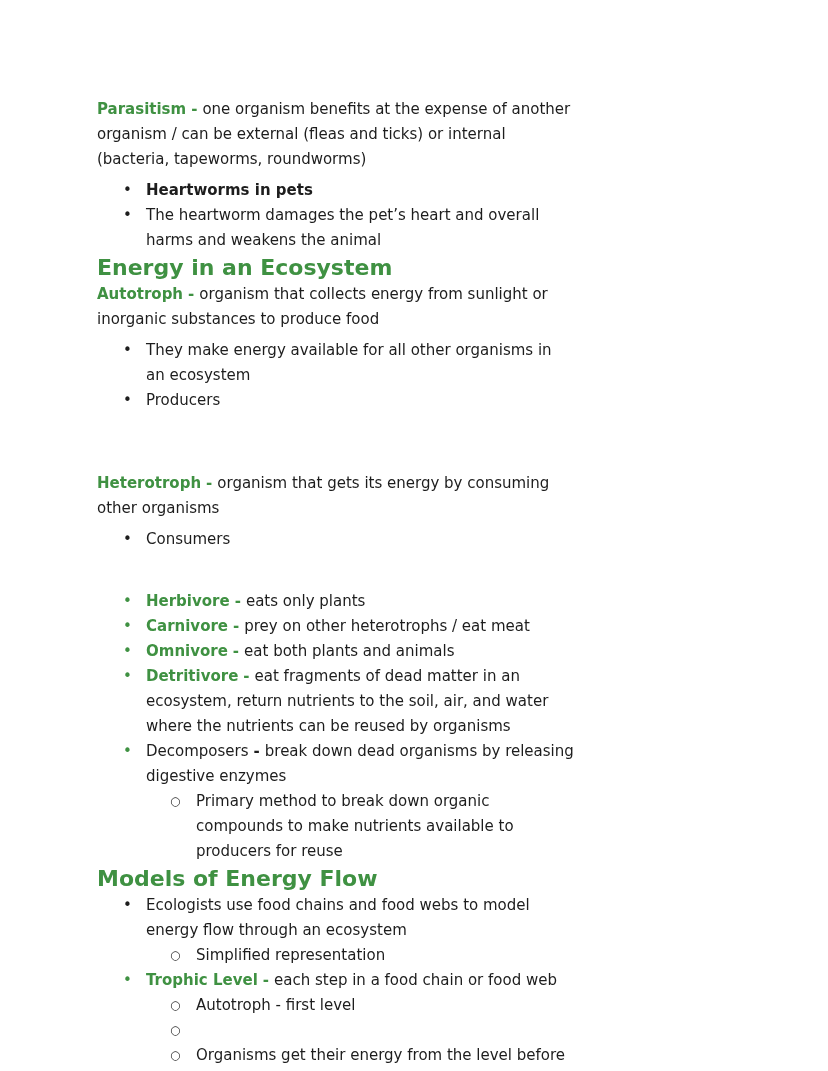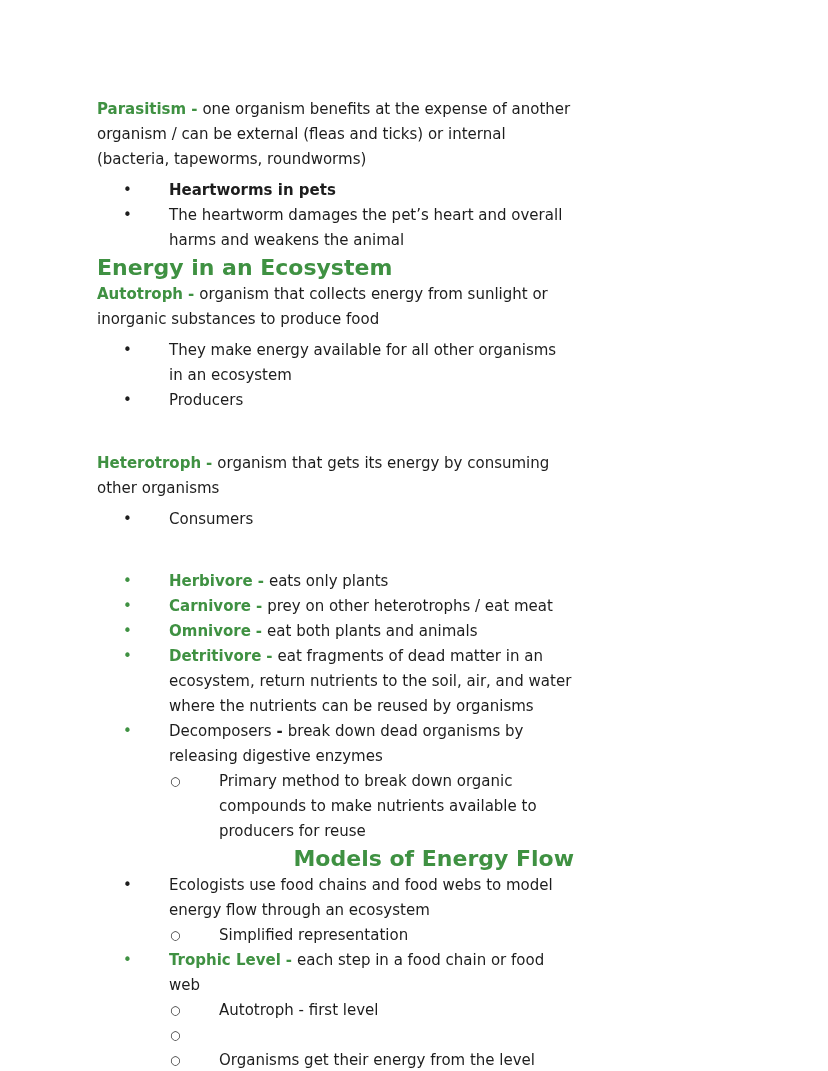--- a/index.html
+++ b/index.html
@@ -52,33 +52,33 @@
     text-align: left;
     line-height: 25px;
   }
   .l1 { padding-left: 26px; }
   .l1 .marker { width: 23px; font-size: 15px; }
   .l2 { padding-left: 73px; }
   .l2 .marker { width: 26px; font-size: 12px; }
   .marker.dark { color: #1d1d1d; }
   .marker.green { color: #3f9142; }
   .marker.circle { color: #2a2a2a; }
-  .btext { flex: 1 1 auto; margin-left: 23px; }
+  .btext { flex: 1 1 auto; }
   .bold { font-weight: 700; }
   h1.heading {
     font-family: "DejaVu Sans", "Liberation Sans", sans-serif;
     color: #3f9142;
     font-size: 22px;
     line-height: 29px;
     font-weight: 700;
     margin: 0;
   }
   .heading-energy { margin: 52px 0 17px 0; }
-  .heading-models { margin: 34px 0 14px 0; text-align: right; }
-  .gap-heterotroph { margin-top: 38px; }
+  .heading-models { margin: 34px 0 14px 0; }
+  .gap-heterotroph { margin-top: 58px; }
   .gap-consumer-list { margin-top: 37px; }
 </style>
 </head>
 <body>
 
 <div class="page">
 
   <p class="term-line">
     <span class="term">Parasitism</span><span class="sep">-</span><span class="def">one organism benefits at the expense of another organism / can be external (fleas and ticks) or internal (bacteria, tapeworms, roundworms)</span>
   </p>

